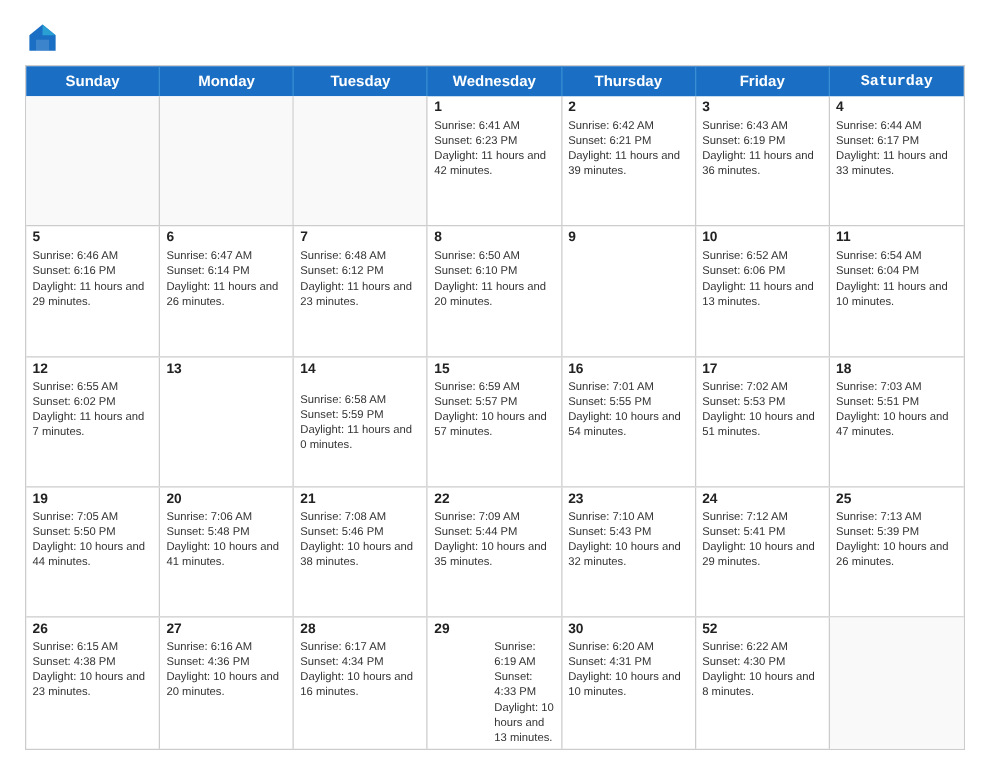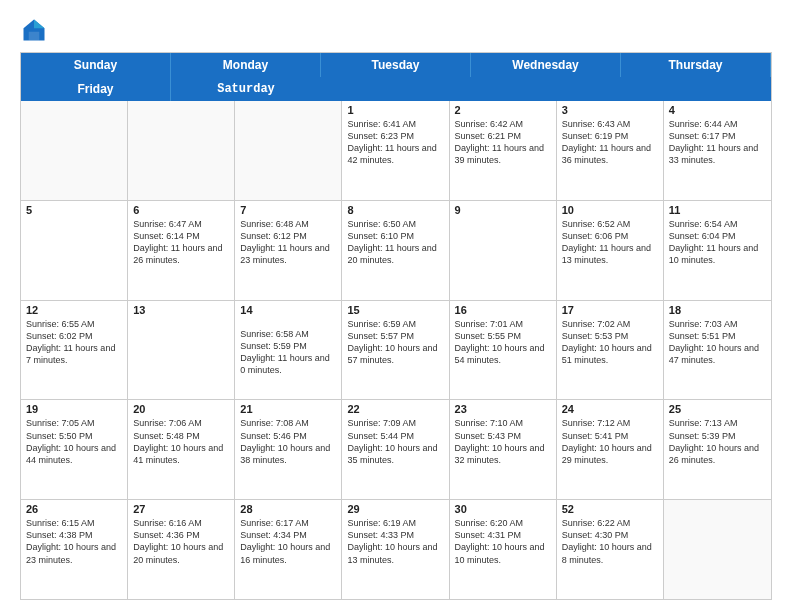--- a/index.html
+++ b/index.html
@@ -53,21 +53,21 @@
       color: #444;
     }
     .calendar {
       flex: 1;
       display: flex;
       flex-direction: column;
       border: 1px solid #ccc;
     }
     .cal-header-row {
       display: grid;
-      grid-template-columns: repeat(5, 1fr);
+      grid-template-columns: repeat(7, 1fr);
       background: #1a6fc4;
     }
     .cal-header-cell {
       color: #fff;
       font-size: 12px;
       font-weight: bold;
       padding: 5px 6px;
       text-align: center;
       border-right: 1px solid #3a8fd4;
     }
@@ -165,20 +165,23 @@
           <div class="cal-cell">
             <div class="day-num">4</div>
             <div class="cell-text" style="white-space: pre-line;">Sunrise: 6:44 AM
 Sunset: 6:17 PM
 Daylight: 11 hours and 33 minutes.</div>
           </div>
         </div>
         <div class="cal-row">
           <div class="cal-cell">
             <div class="day-num">5</div>
+            <div class="cell-text" style="white-space: pre-line;">Sunrise: 6:46 AM
+Sunset: 6:16 PM
+Daylight: 11 hours and 29 minutes.</div>
           </div>
           <div class="cal-cell">
             <div class="day-num">6</div>
             <div class="cell-text" style="white-space: pre-line;">Sunrise: 6:47 AM
 Sunset: 6:14 PM
 Daylight: 11 hours and 26 minutes.</div>
           </div>
           <div class="cal-cell">
             <div class="day-num">7</div>
             <div class="cell-text" style="white-space: pre-line;">Sunrise: 6:48 AM
@@ -306,21 +309,21 @@
 Daylight: 10 hours and 20 minutes.</div>
           </div>
           <div class="cal-cell">
             <div class="day-num">28</div>
             <div class="cell-text" style="white-space: pre-line;">Sunrise: 6:17 AM
 Sunset: 4:34 PM
 Daylight: 10 hours and 16 minutes.</div>
           </div>
           <div class="cal-cell">
             <div class="day-num">29</div>
-            <div class="cell-text" style="white-space: pre-line;">Sunrise: 6:19 AM
+            <div class="cell-text" style="white-space: pre-line; margin-left: 48px;">Sunrise: 6:19 AM
 Sunset: 4:33 PM
 Daylight: 10 hours and 13 minutes.</div>
           </div>
           <div class="cal-cell">
             <div class="day-num">30</div>
             <div class="cell-text" style="white-space: pre-line;">Sunrise: 6:20 AM
 Sunset: 4:31 PM
 Daylight: 10 hours and 10 minutes.</div>
           </div>
           <div class="cal-cell">

